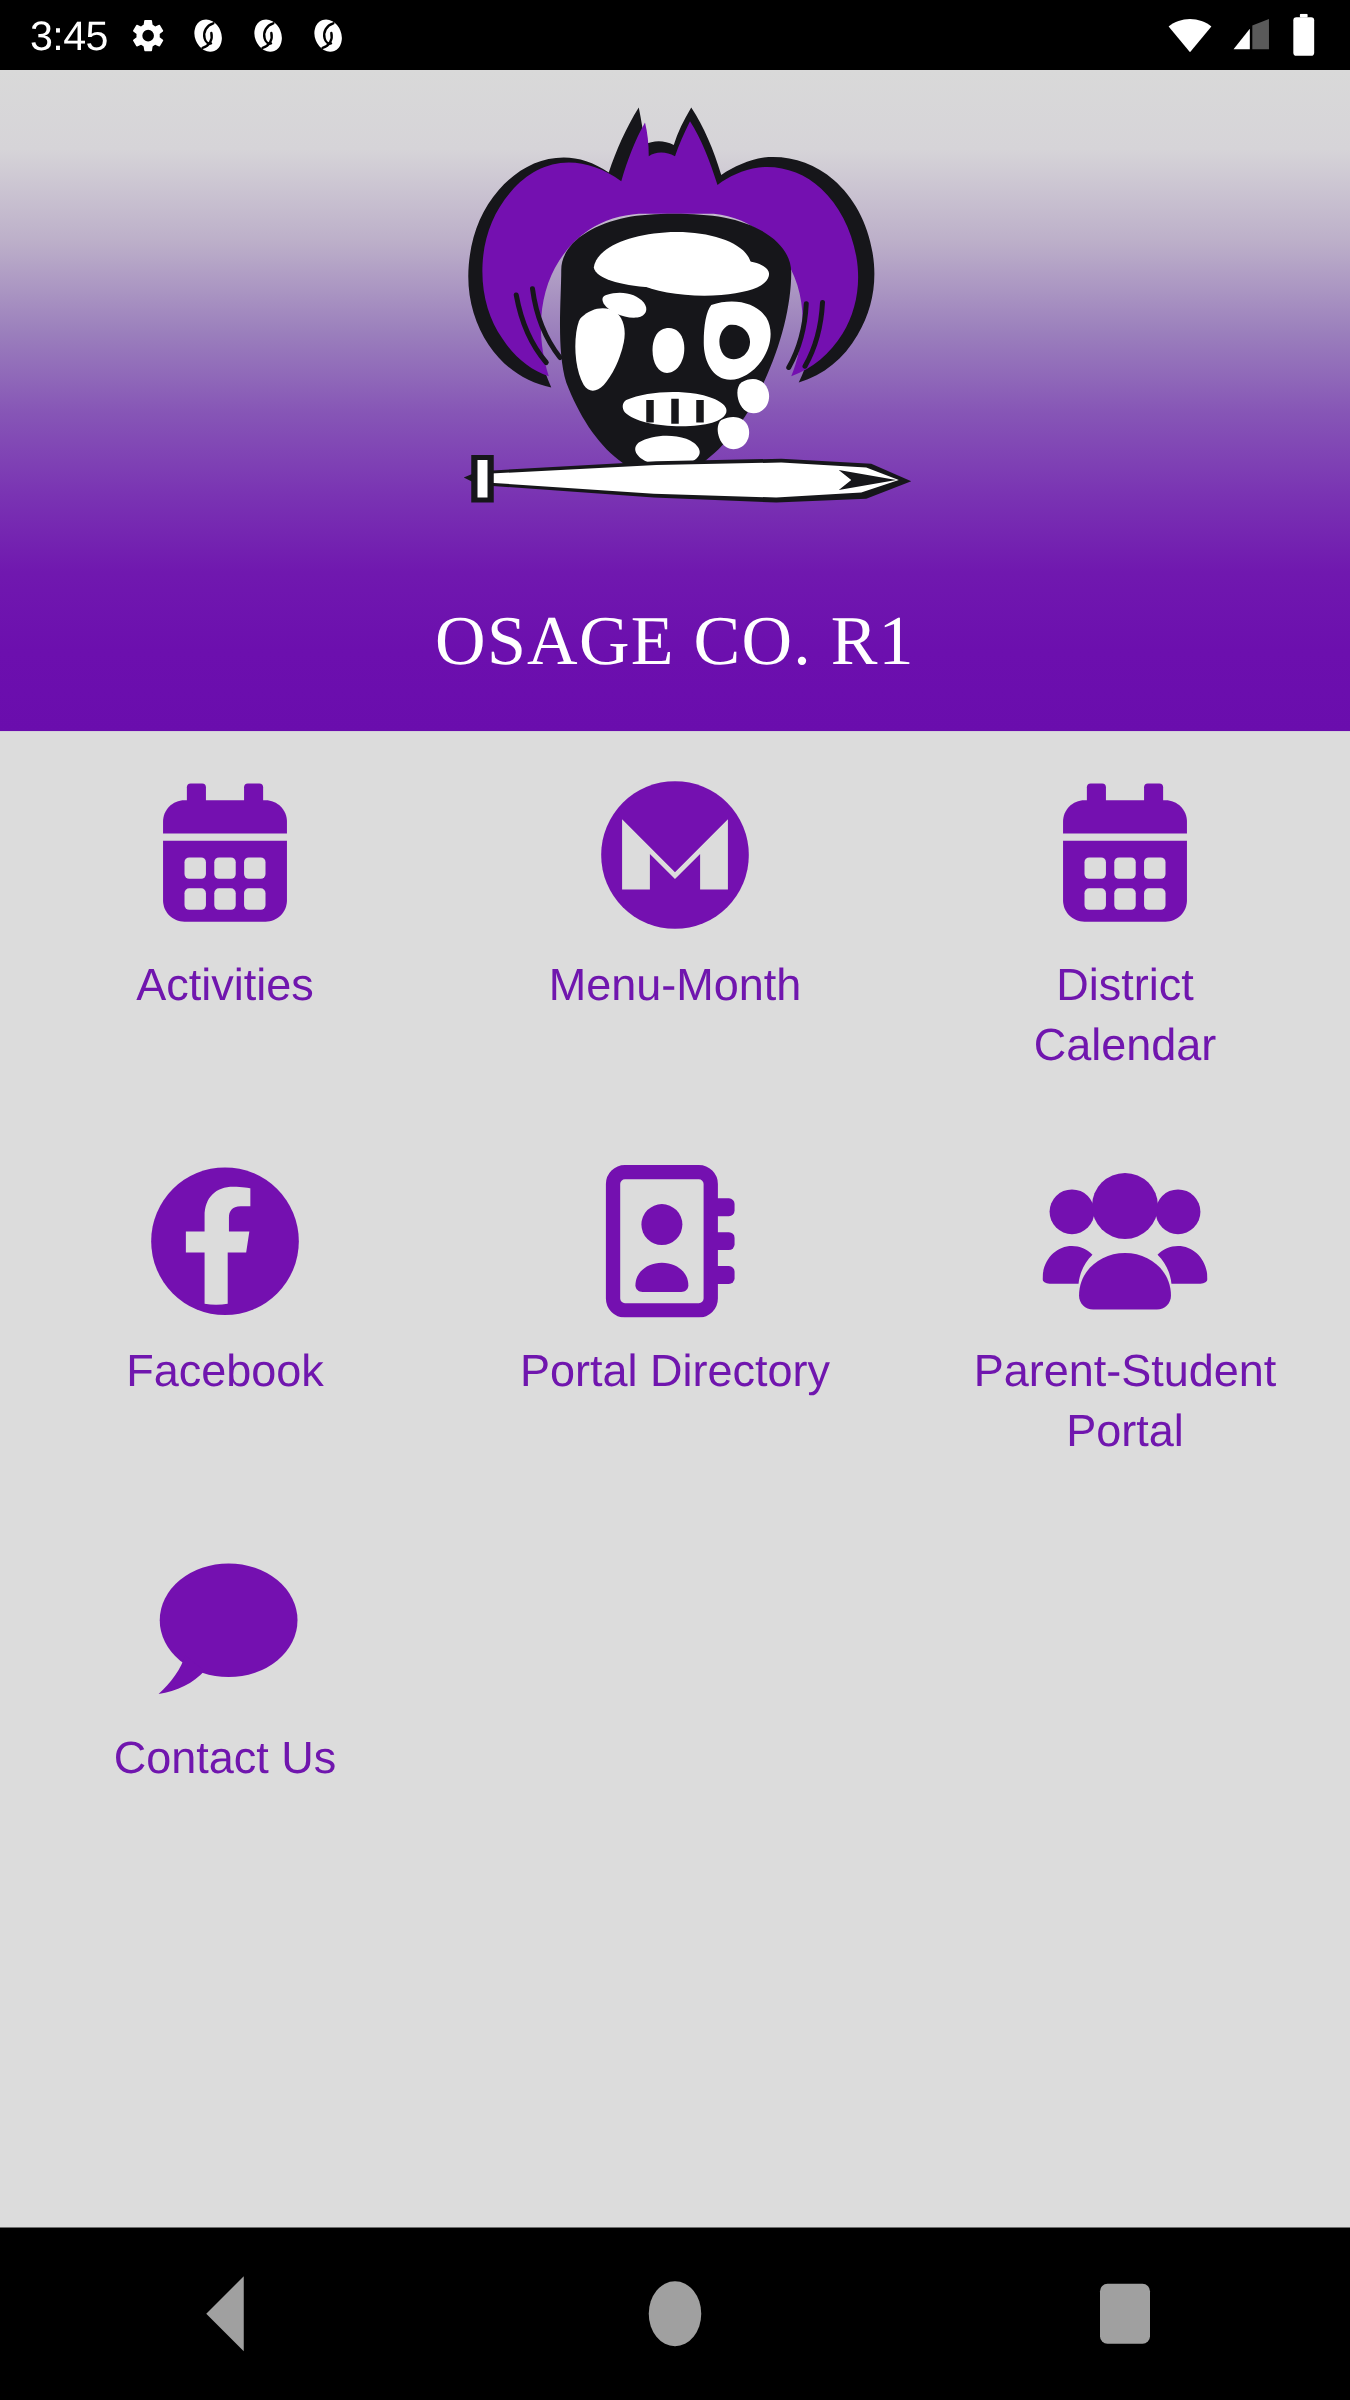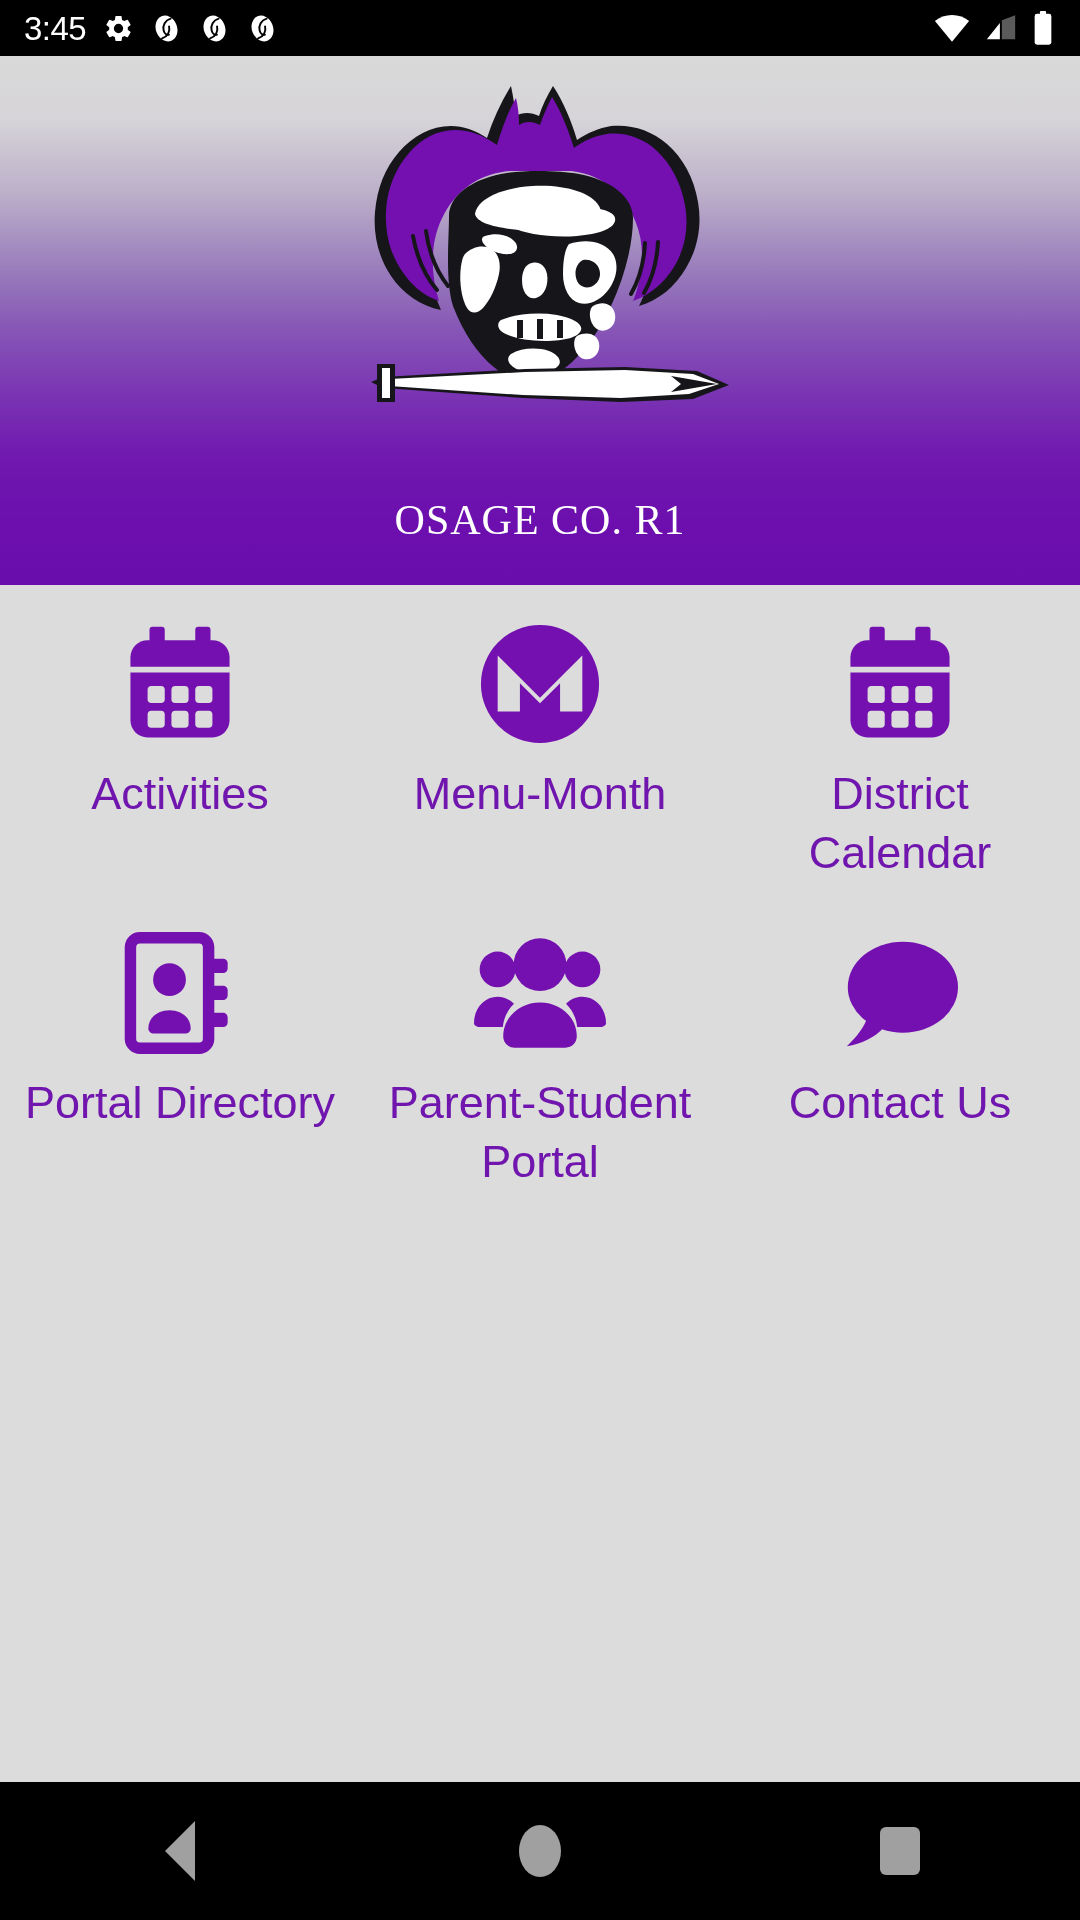--- a/index.html
+++ b/index.html
@@ -89,21 +89,21 @@
   #logo-wrap svg { display: block; width: 100%; height: 100%; }
 
   #app-title {
     position: absolute;
     bottom: 44px;
     left: 0;
     width: 1080px;
     text-align: center;
     color: #FFFFFF;
     font-family: "Liberation Serif", serif;
-    font-size: 42px;
+    font-size: 56px;
     letter-spacing: 1px;
     line-height: 1;
     white-space: nowrap;
   }
 
   
   #grid {
     position: absolute;
     top: 585px; left: 0;
     width: 1080px;
@@ -128,21 +128,21 @@
     height: 132px;
     display: flex;
     align-items: center;
     justify-content: center;
     margin-bottom: 14px;
   }
   .tile-icon svg { display: block; }
   .tile-label {
     color: #7016AE;
     font-family: "Liberation Sans", sans-serif;
-    font-size: 45px;
+    font-size: 36px;
     line-height: 1.32;
     text-align: center;
     width: 360px;
     white-space: pre-line;
   }
 
   
   #nav-bar {
     position: absolute;
     bottom: 0; left: 0;
@@ -401,20 +401,29 @@
           <rect x="15" y="46" width="9" height="9" rx="2" fill="#DCDCDC"></rect>
           <rect x="27.5" y="46" width="9" height="9" rx="2" fill="#DCDCDC"></rect>
           <rect x="40" y="46" width="9" height="9" rx="2" fill="#DCDCDC"></rect>
         </svg>
       </div>
       <div class="tile-label">District
 Calendar</div>
     </div>
 
 
+    <div class="tile">
+      <div class="tile-icon">
+        <svg width="126" height="126" viewBox="0 0 64 64">
+          <circle cx="32" cy="32" r="30" fill="#7410B0"></circle>
+          <path fill="#DCDCDC" d="M40.6 36.6 41.9 28h-8.3v-5.6c0-2.4 1.1-4.6 4.8-4.6h3.9v-7.3s-3.5-.6-6.9-.6c-7.1 0-11.7 4.3-11.7 12v6.1h-7.6v8.6h7.6v20.8c1.5.24 3.1.36 4.7.36s3.2-.12 4.7-.36V36.6h7Z"></path>
+        </svg>
+      </div>
+      <div class="tile-label">Facebook</div>
+    </div>
 
     <div class="tile">
       <div class="tile-icon">
         <svg width="118" height="122" viewBox="0 0 60 64">
           <rect x="4" y="3" width="41" height="58" rx="5" fill="none" stroke="#7410B0" stroke-width="6"></rect>
           <rect x="44" y="14" width="11" height="7.5" rx="2.4" fill="#7410B0"></rect>
           <rect x="44" y="28.2" width="11" height="7.5" rx="2.4" fill="#7410B0"></rect>
           <rect x="44" y="42.4" width="11" height="7.5" rx="2.4" fill="#7410B0"></rect>
           <circle cx="24.5" cy="25" r="8.6" fill="#7410B0"></circle>
           <path fill="#7410B0" d="M13.4 50.5c0-5.6 5-9.5 11.1-9.5s11.1 3.9 11.1 9.5c0 1.7-1.3 2.8-3 2.8H16.4c-1.7 0-3-1.1-3-2.8Z"></path>

